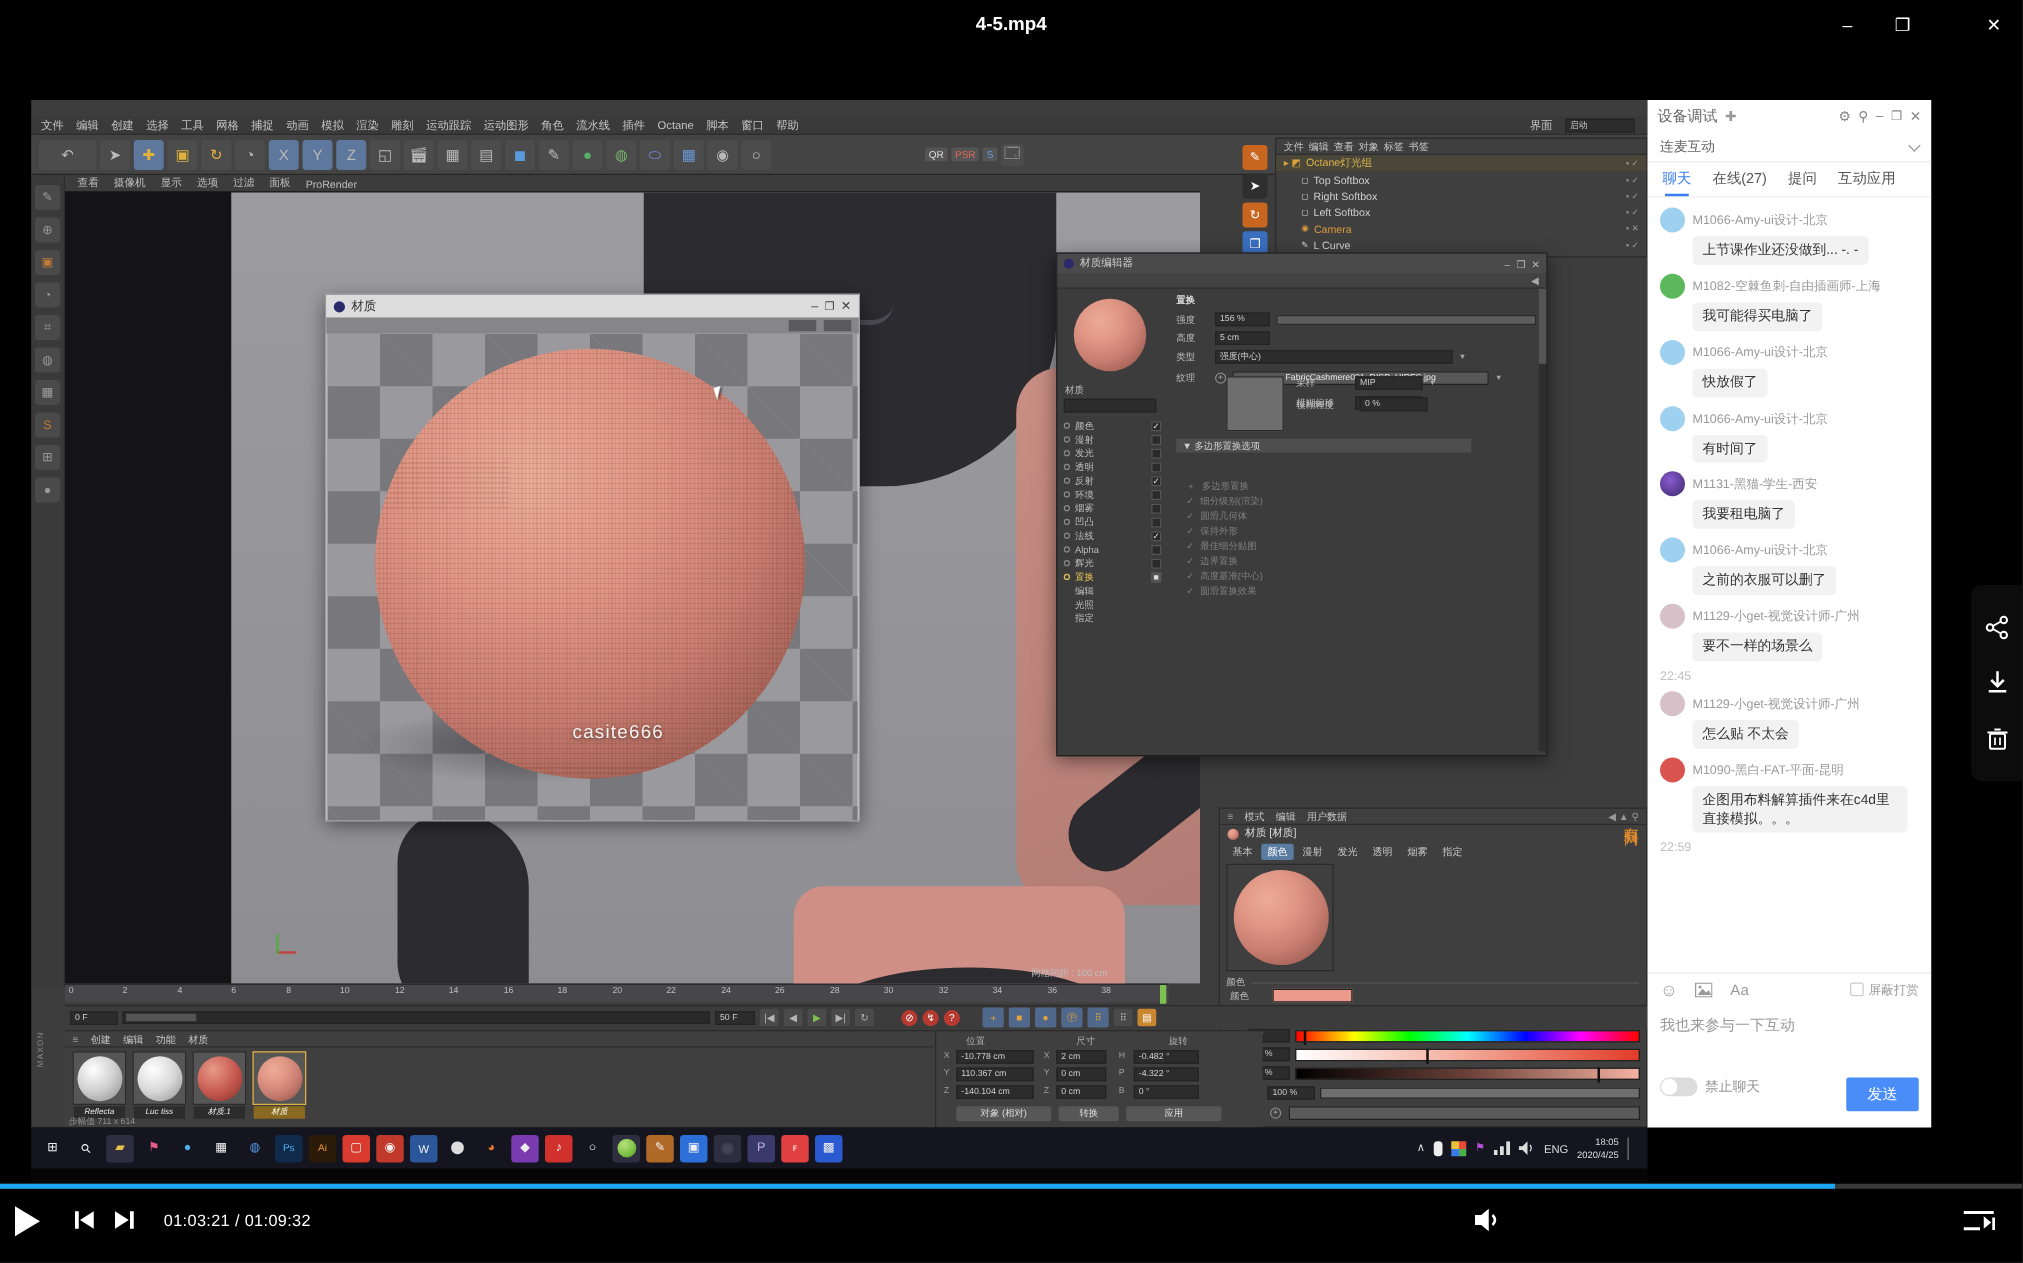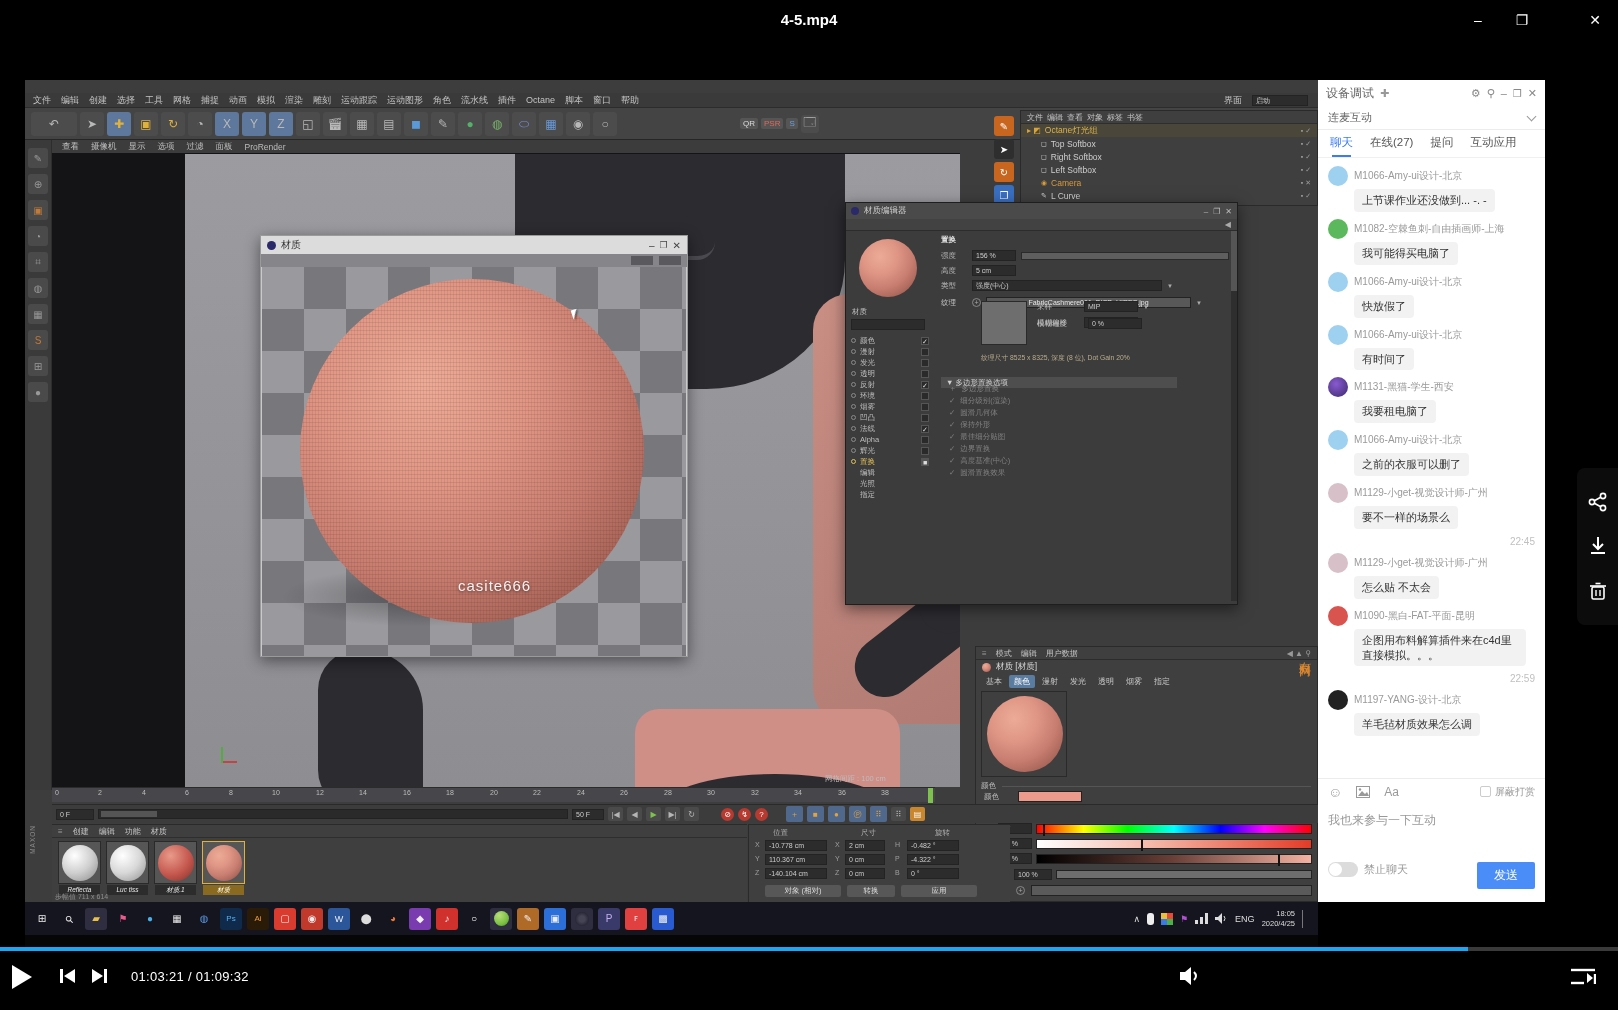--- a/index.html
+++ b/index.html
@@ -110,21 +110,21 @@
 .chat-tabs{height:28px;display:flex;align-items:flex-end;gap:17px;padding:0 12px;border-bottom:1px solid #f0f0f0;white-space:nowrap}
 .ctab{font-size:11.5px;color:#555;padding-bottom:7px;position:relative}
 .ctab.on{color:#3b7df0}
 .ctab.on:after{content:"";position:absolute;left:2px;right:2px;bottom:0;height:2px;background:#3b7df0}
 .msgs{flex:1;overflow:hidden;padding:8px 10px 0 10px}
 .msg{margin-bottom:7px}
 .mhead{display:flex;align-items:center;gap:6px;margin-bottom:3px}
 .avatar{width:20px;height:20px;border-radius:50%;flex:none}
 .mname{font-size:10px;color:#9a9a9a;white-space:nowrap;overflow:hidden}
 .bubble{margin-left:26px;display:inline-block;background:#f2f2f3;border-radius:4px;padding:4px 8px;font-size:11px;color:#333;max-width:172px;line-height:1.35}
-.tdiv{text-align:right;font-size:10px;color:#c0c0c0;margin:6px 0}
+.tdiv{text-align:left;font-size:10px;color:#c0c0c0;margin:6px 0}
 .cry{display:inline-block;width:13px;height:13px;border-radius:50%;background:radial-gradient(circle at 50% 40%,#ffd93b,#f5b82e);vertical-align:-2px;position:relative;margin-left:2px}
 .cry:after{content:"";position:absolute;left:3px;top:4px;width:2px;height:2px;background:#333;border-radius:50%;box-shadow:5px 0 0 #333}
 .cry:before{content:"";position:absolute;left:4px;top:8px;width:5px;height:2.5px;border-radius:0 0 4px 4px;background:#7a4a1e}
 .chat-tools{height:26px;border-top:1px solid #ececec;display:flex;align-items:center;gap:14px;padding:0 10px;color:#999}
 .cbox{width:11px;height:11px;border:1px solid #ccc;border-radius:2px}
 .chat-input{height:58px;padding:8px 10px;font-size:12px;color:#999}
 .chat-foot{margin-top:auto;height:40px;display:flex;padding:0 10px 8px 10px}
 .toggle{width:30px;height:15px;border-radius:8px;background:#dcdcdc;position:relative}
 .toggle i{position:absolute;left:1px;top:1px;width:13px;height:13px;background:#fff;border-radius:50%}
 .send{margin-left:auto;width:58px;height:27px;background:#4b8df8;color:#fff;font-size:12px;text-align:center;line-height:27px;border-radius:2px}
@@ -427,21 +427,21 @@
           </div>
           <div class="abs flex" style="left:96px;top:82px;gap:5px">
             <span class="mlabel" style="width:42px">模糊偏移</span>
             <span class="vbox" style="width:54px">0 %</span>
           </div>
           <div class="abs flex" style="left:96px;top:83px;gap:9px">
             <span class="mlabel" style="width:42px">模糊程度</span>
             <span class="vbox" style="width:54px">0 %</span>
           </div>
           <div class="abs mlabel" style="left:40px;top:118px;color:#b9ad8e;font-size:6.8px">纹理尺寸 8525 x 8325, 深度 (8 位), Dot Gain 20%</div>
-          <div class="abs sec-bar" style="left:0;top:142px;width:236px">▼ <span>多边形置换选项</span></div>
+          <div class="abs sec-bar" style="left:0;top:116px;width:236px">▼ <span>多边形置换选项</span></div>
           <div class="abs" style="left:8px;top:148px;width:274px">
             <div class="blur-row">
                 <span>＋</span>
                 <span>多边形置换</span>
               </div>
             <div class="blur-row">
                 <span>✓</span>
                 <span>细分级别(渲染)</span>
               </div>
             <div class="blur-row">
@@ -820,27 +820,20 @@
           <div class="bubble">怎么贴 不太会</div>
         </div>
         <div class="msg">
           <div class="mhead">
               <span class="avatar" style="background:#d9534f"></span>
               <span class="mname">M1090-黑白-FAT-平面-昆明</span>
             </div>
           <div class="bubble">企图用布料解算插件来在c4d里直接模拟。。。</div>
         </div>
         <div class="tdiv">22:59</div>
-        <div class="msg">
-          <div class="mhead">
-              <span class="avatar" style="background:#222"></span>
-              <span class="mname">M1197-YANG-设计-北京</span>
-            </div>
-          <div class="bubble">羊毛毡材质效果怎么调</div>
-        </div>
       </div>
       <div class="chat-tools">
         <span style="font-size:14px">☺</span>
         <svg width="14" height="12" viewBox="0 0 14 12">
             <rect x="0.5" y="0.5" width="13" height="11" fill="none" stroke="#999"></rect>
             <polygon points="2,10 6,5 9,8 11,6 13,10" fill="#999"></polygon>
             <circle cx="4" cy="3.5" r="1.2" fill="#999"></circle>
           </svg>
         <span style="font-size:12px">Aa</span>
         <span style="margin-left:auto;display:flex;align-items:center;gap:4px;white-space:nowrap">

